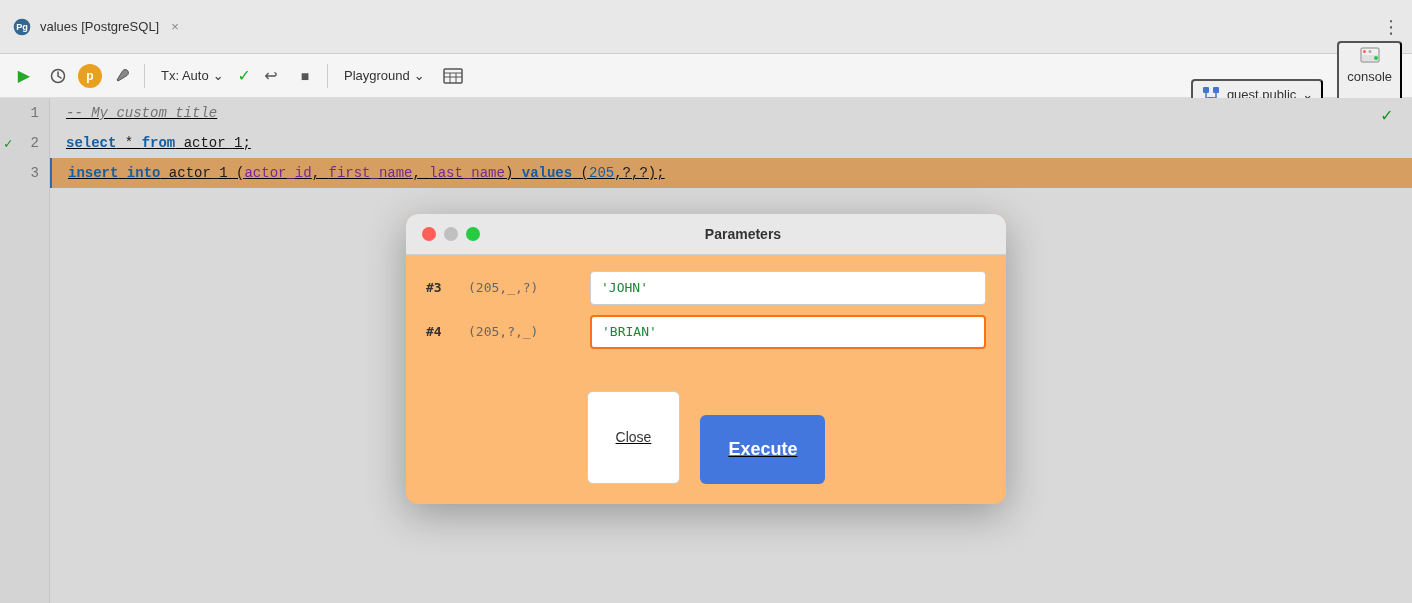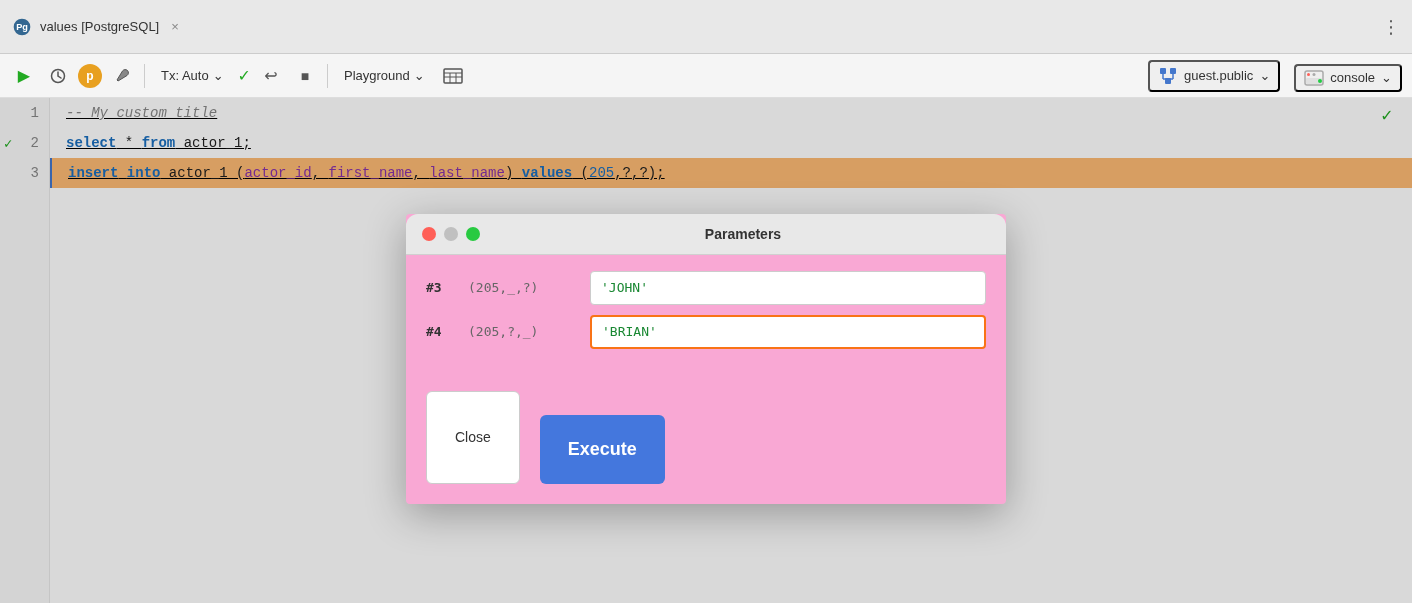--- a/index.html
+++ b/index.html
@@ -118,20 +118,21 @@
     }
     .console-selector {
       display: flex;
       align-items: center;
       gap: 6px;
       font-size: 13px;
       color: #333;
       cursor: pointer;
       padding: 4px 8px;
       border-radius: 4px;
+      flex-direction: column;
     }
 
     
     .main {
       display: flex;
       height: calc(603px - 38px - 44px);
       background: white;
       position: relative;
     }
 
@@ -200,22 +201,22 @@
       position: absolute;
       top: 0; left: 0; right: 0; bottom: 0;
       background: rgba(0,0,0,0.15);
       display: flex;
       align-items: center;
       justify-content: center;
     }
 
     
     .parameters-dialog {
-      background: #f9a8d4;
-      border-radius: 4px;
+      background: #fdba74;
+      border-radius: 12px;
       box-shadow: 0 10px 40px rgba(0,0,0,0.3);
       width: 600px;
       overflow: hidden;
     }
     .dialog-titlebar {
       display: flex;
       align-items: center;
       padding: 12px 16px;
       background: #e8e8e8;
       border-bottom: 1px solid #d0d0d0;
@@ -273,22 +274,24 @@
       font-size: 13px;
       color: #1a8833;
       background: white;
       outline: none;
     }
     .param-input.focused {
       border: 2px solid #f97316;
     }
     .dialog-footer {
       display: flex;
+      justify-content: center;
       gap: 20px;
       padding: 12px 20px 20px;
+      text-decoration: underline;
     }
     .btn-close-dialog {
       padding: 8px 28px;
       border: 1px solid #ccc;
       border-radius: 6px;
       background: white;
       font-size: 14px;
       cursor: pointer;
       color: #333;
     }

